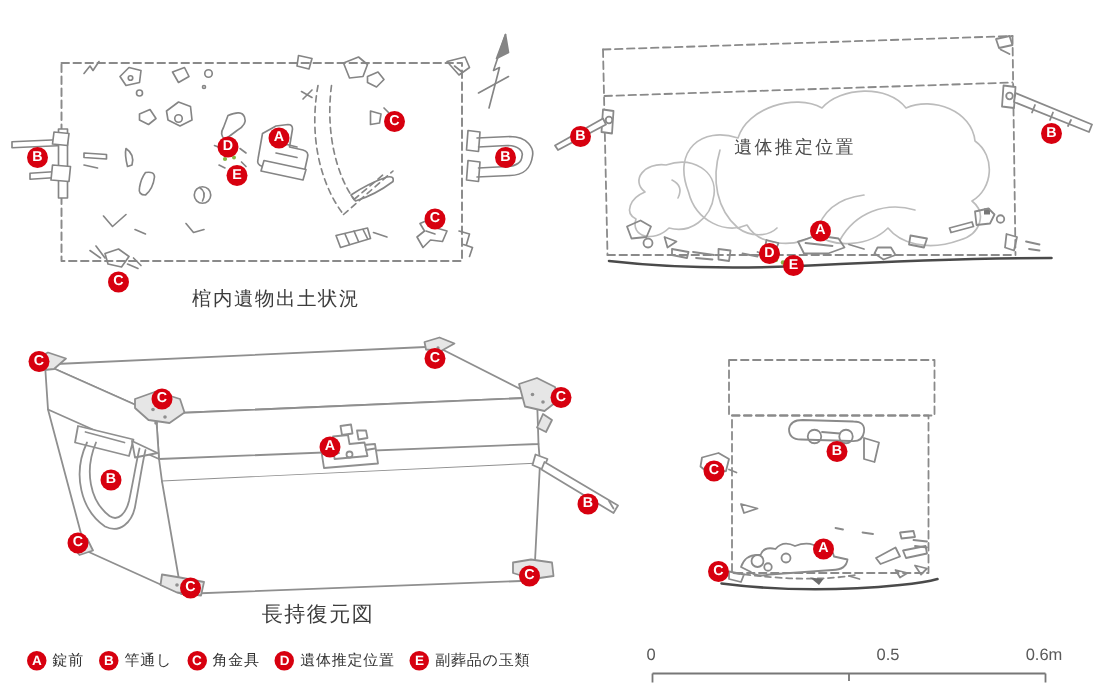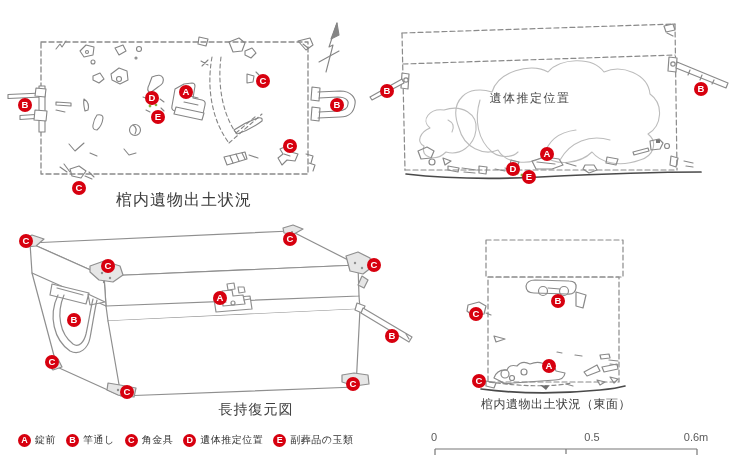--- a/index.html
+++ b/index.html
@@ -9,23 +9,23 @@
   }
   svg.art{position:absolute;left:0;top:0;}
   .mk{
     position:absolute;width:14px;height:14px;border-radius:50%;
     background:#d7000f;color:#fff;font-size:9.5px;font-weight:bold;
     display:flex;align-items:center;justify-content:center;line-height:1;
     letter-spacing:0;user-select:none;
   }
   .cap{
     position:absolute;transform:translateX(-50%);white-space:nowrap;
-    font-size:16px;color:#3c3c3c;letter-spacing:1px;
-  }
-  .cap-large{font-size:14px;margin-left:44px;}
+    font-size:13px;color:#3c3c3c;letter-spacing:1px;
+  }
+  .cap-large{font-size:14px;}
   .cap-small{font-size:12px;letter-spacing:0.5px;}
   .body-label{
     position:absolute;transform:translateX(-50%);white-space:nowrap;
     font-size:12px;color:#4a4a4a;letter-spacing:1.5px;
   }
   #legend{
     position:absolute;left:18px;top:433px;display:flex;gap:10px;align-items:center;
   }
   .leg-item{display:flex;align-items:center;gap:4px;}
   .leg-dot{
@@ -295,21 +295,20 @@
   <span class="mk" style="left:120px;top:385px">C</span>
   <span class="mk" style="left:346px;top:377px">C</span>
 
   <span class="mk" style="left:551px;top:294px">B</span>
   <span class="mk" style="left:469px;top:307px">C</span>
   <span class="mk" style="left:542px;top:359px">A</span>
   <span class="mk" style="left:472px;top:374px">C</span>
 
   <div class="cap" style="left:184px;top:190px">棺内遺物出土状況</div>
   <div class="cap cap-large" style="left:212px;top:401px">長持復元図</div>
-  <div class="cap cap-small" style="left:556px;top:396px">棺内遺物出土状況（東面）</div>
   <div class="body-label" style="left:530px;top:90px">遺体推定位置</div>
 
   <div id="legend">
     <div class="leg-item">
       <span class="leg-dot">A</span>
       <span class="leg-txt">錠前</span>
     </div>
     <div class="leg-item">
       <span class="leg-dot">B</span>
       <span class="leg-txt">竿通し</span>

